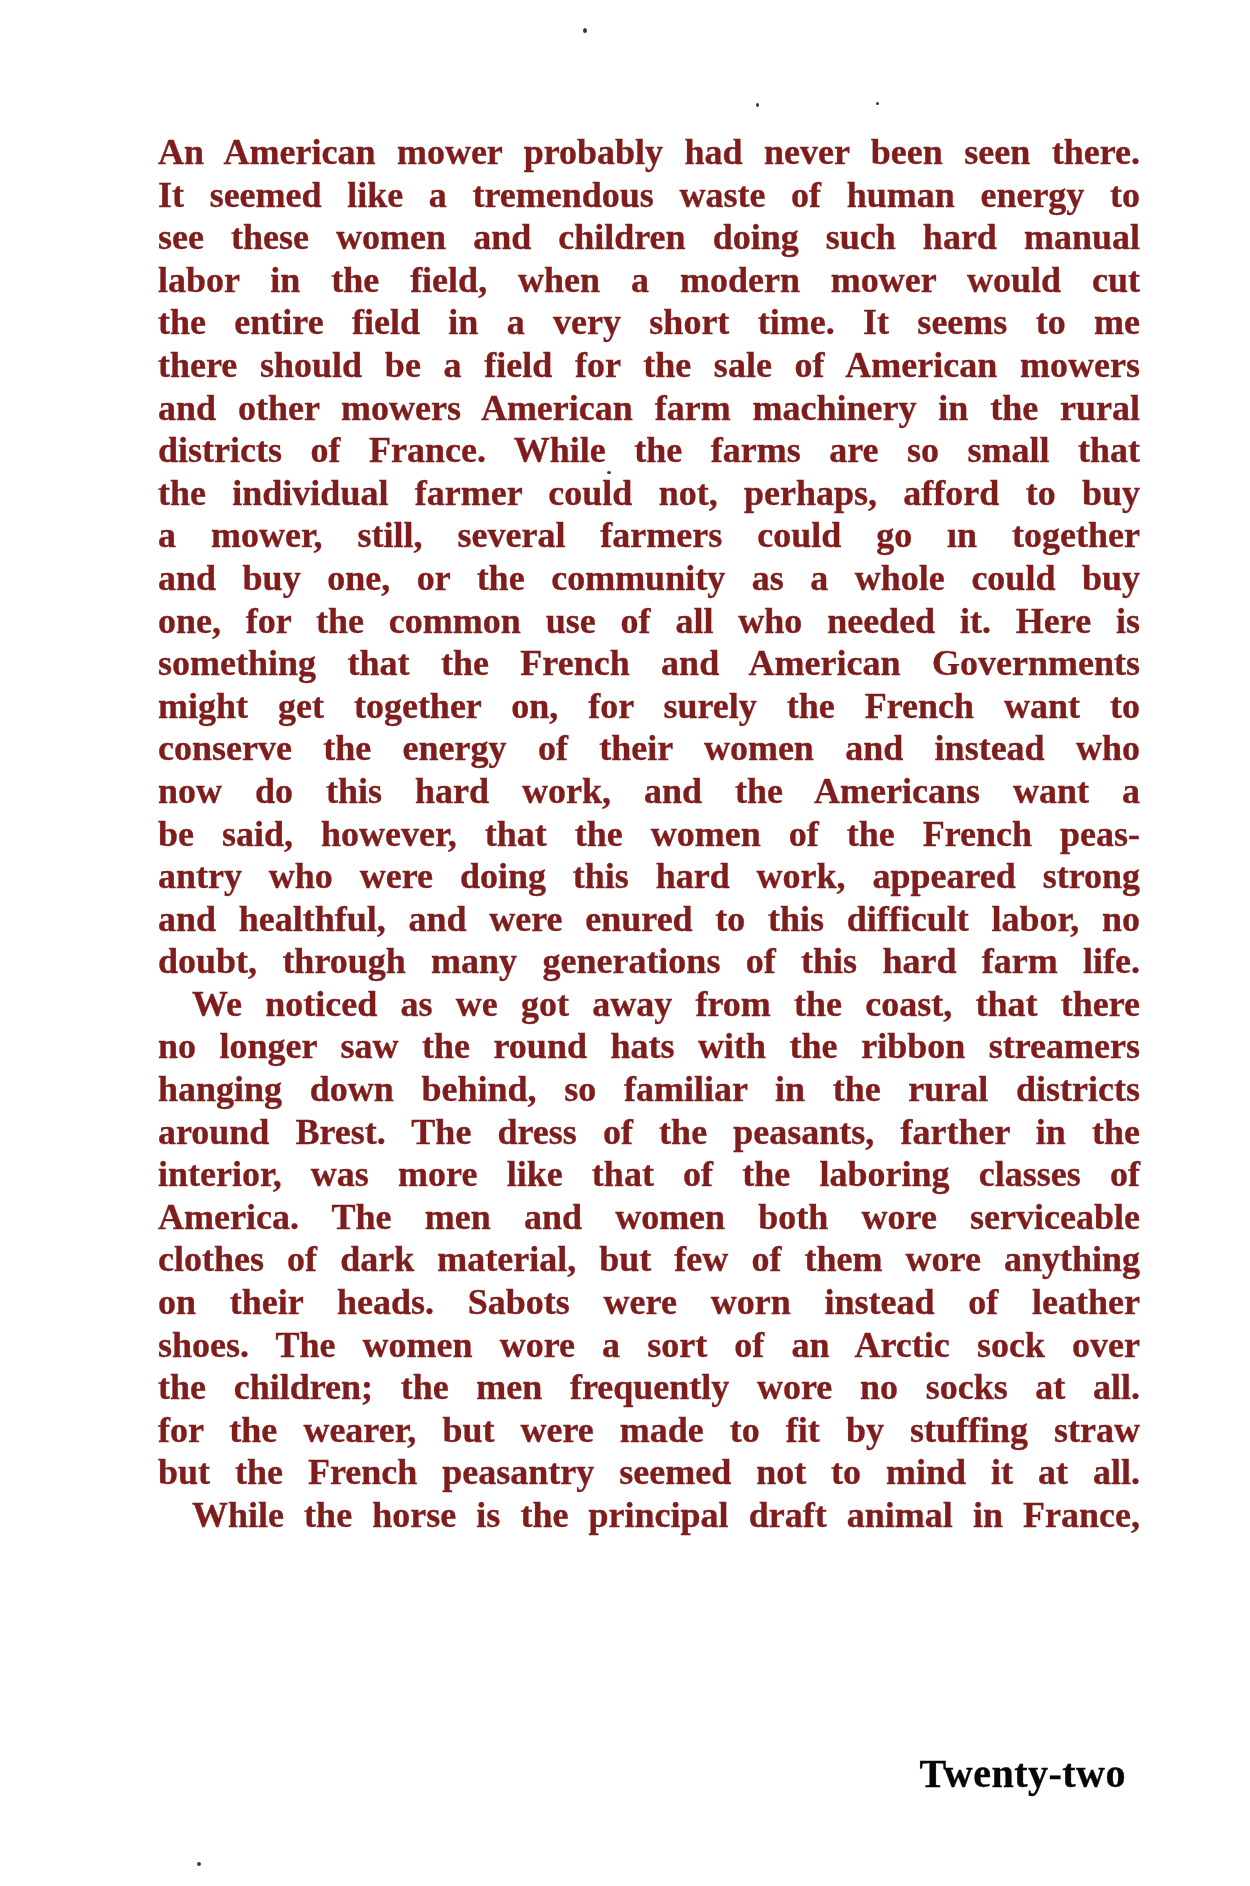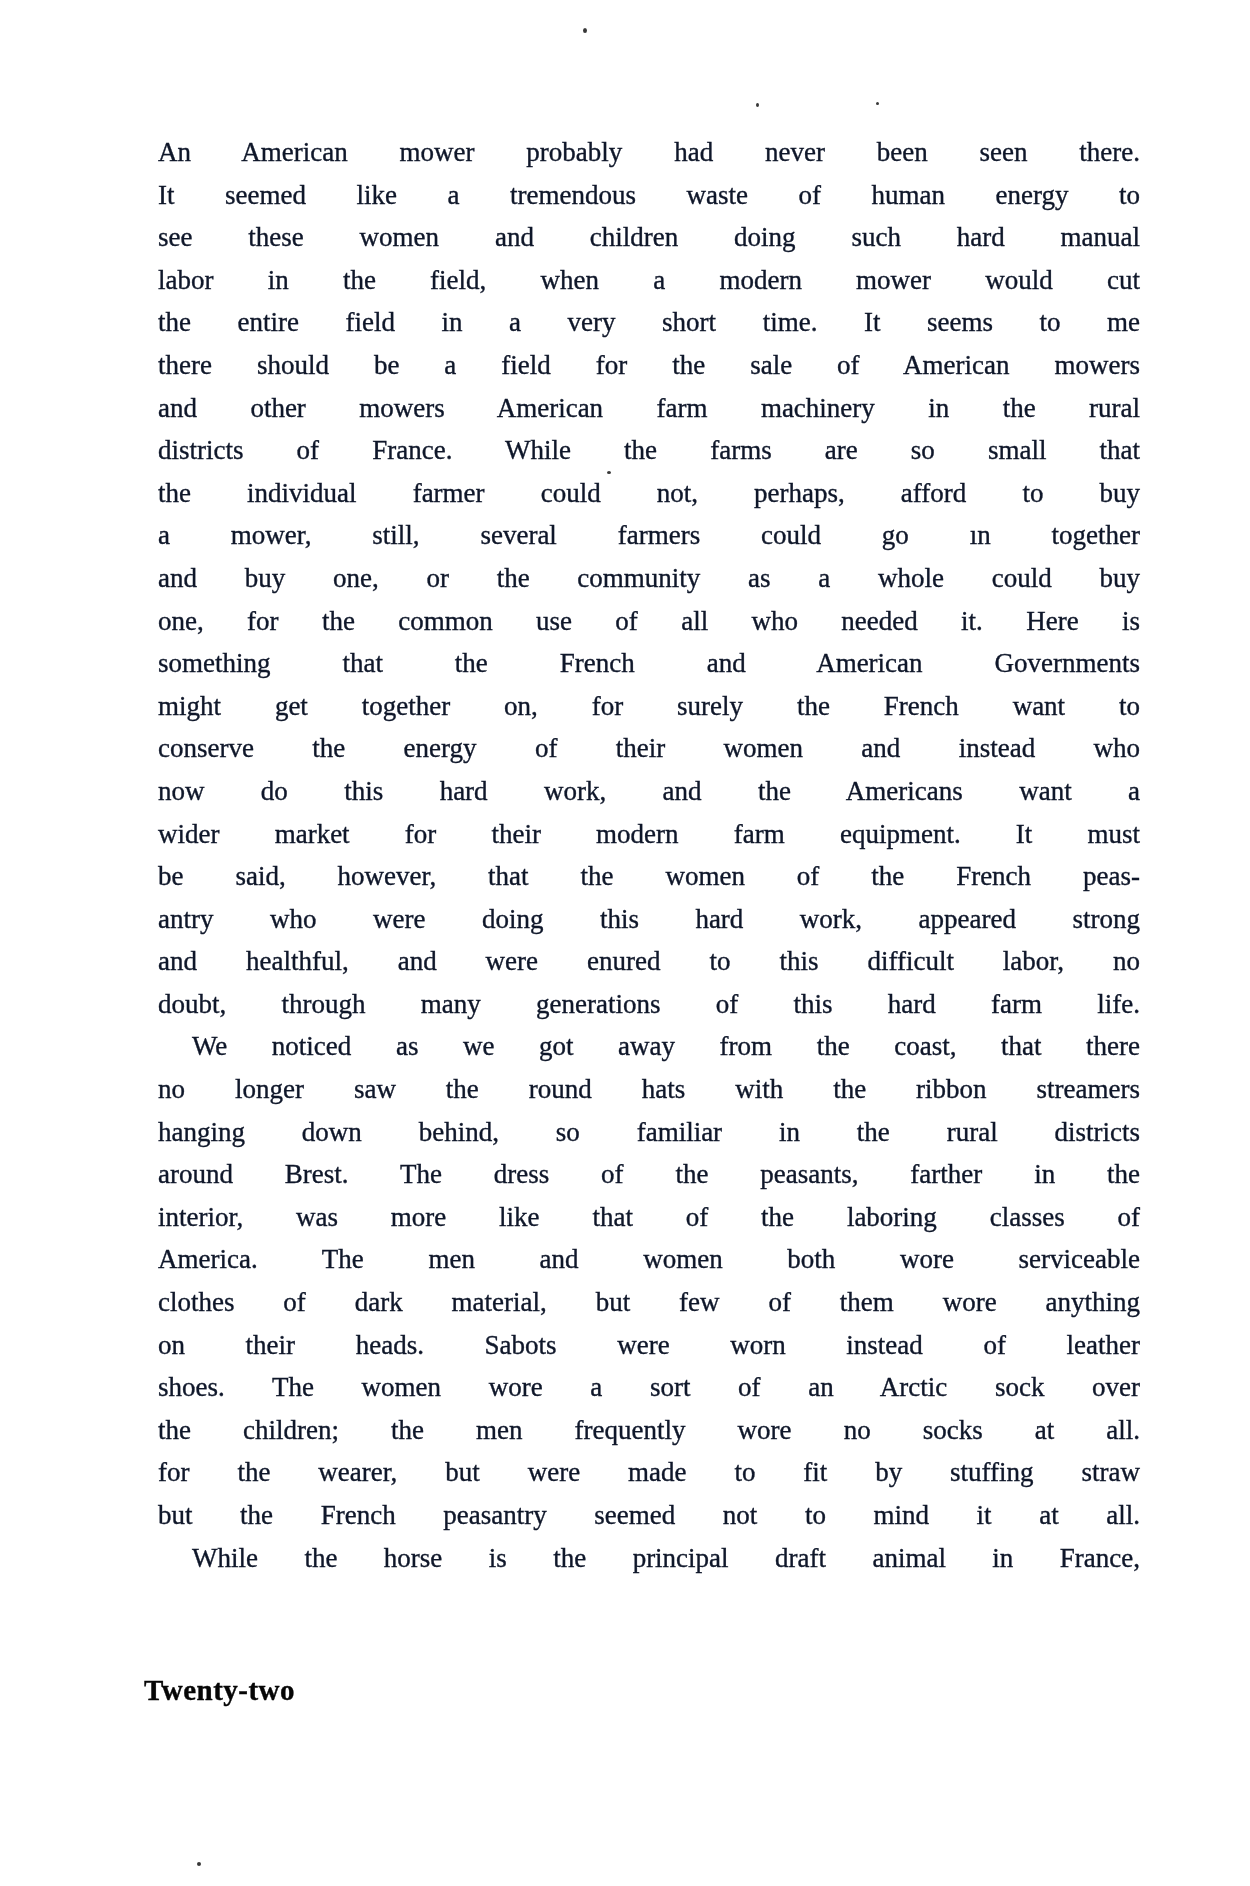--- a/index.html
+++ b/index.html
@@ -5,35 +5,35 @@
   html,body{margin:0;padding:0;}
   body{
     width:1250px;height:1886px;
     background:#ffffff;
     font-family:"Liberation Serif", serif;
     position:relative;overflow:hidden;
   }
   .page{position:absolute;inset:0;background:#ffffff;color:#060606;}
   .text-block{position:absolute;left:158px;top:131px;width:982px;}
   .line{
-    font-size:27px;
-    font-weight:400;
+    font-size:36px;
+    font-weight:700;
     line-height:42.6px;
-    color:#0f172a;
+    color:#7f1d1d;
     text-align:justify;
     text-align-last:justify;
     text-justify:inter-word;
     -webkit-text-stroke:0.35px currentColor;
     white-space:normal;
   }
   .line.indent{padding-left:34px;}
   .footer{
-    position:absolute;left:144px;top:1674px;width:982px;
-    text-align:left;
-    font-size:29px;font-weight:700;
+    position:absolute;left:144px;top:1750px;width:982px;
+    text-align:right;
+    font-size:40px;font-weight:700;
     letter-spacing:0.5px;
     color:#060606;
     -webkit-text-stroke:0.35px currentColor;
   }
   .speck{position:absolute;background:#151515;border-radius:50%;opacity:.85;}
 </style>
 </head>
 <body>
 
 <div class="page">
@@ -47,21 +47,20 @@
       <div class="line">and other mowers American farm machinery in the rural</div>
       <div class="line">districts of France.  While the farms are so small that</div>
       <div class="line">the individual farmer could not, perhaps, afford to buy</div>
       <div class="line">a mower, still, several farmers could go ın together</div>
       <div class="line">and buy one, or the community as a whole could buy</div>
       <div class="line">one, for the common use of all who needed it.  Here is</div>
       <div class="line">something that the French and American Governments</div>
       <div class="line">might get together on, for surely the French want to</div>
       <div class="line">conserve the energy of their women and instead who</div>
       <div class="line">now do this hard work, and the Americans want a</div>
-      <div class="line">wider market for their modern farm equipment. It must</div>
       <div class="line">be said, however, that the women of the French peas-</div>
       <div class="line">antry who were doing this hard work, appeared strong</div>
       <div class="line">and healthful, and were enured to this difficult labor, no</div>
       <div class="line">doubt, through many generations of this hard farm life.</div>
       <div class="line indent">We noticed as we got away from the coast, that there</div>
       <div class="line">no longer saw the round hats with the ribbon streamers</div>
       <div class="line">hanging down behind, so familiar in the rural districts</div>
       <div class="line">around Brest.  The dress of the peasants, farther in the</div>
       <div class="line">interior, was more like that of the laboring classes of</div>
       <div class="line">America.  The men and women both wore serviceable</div>

